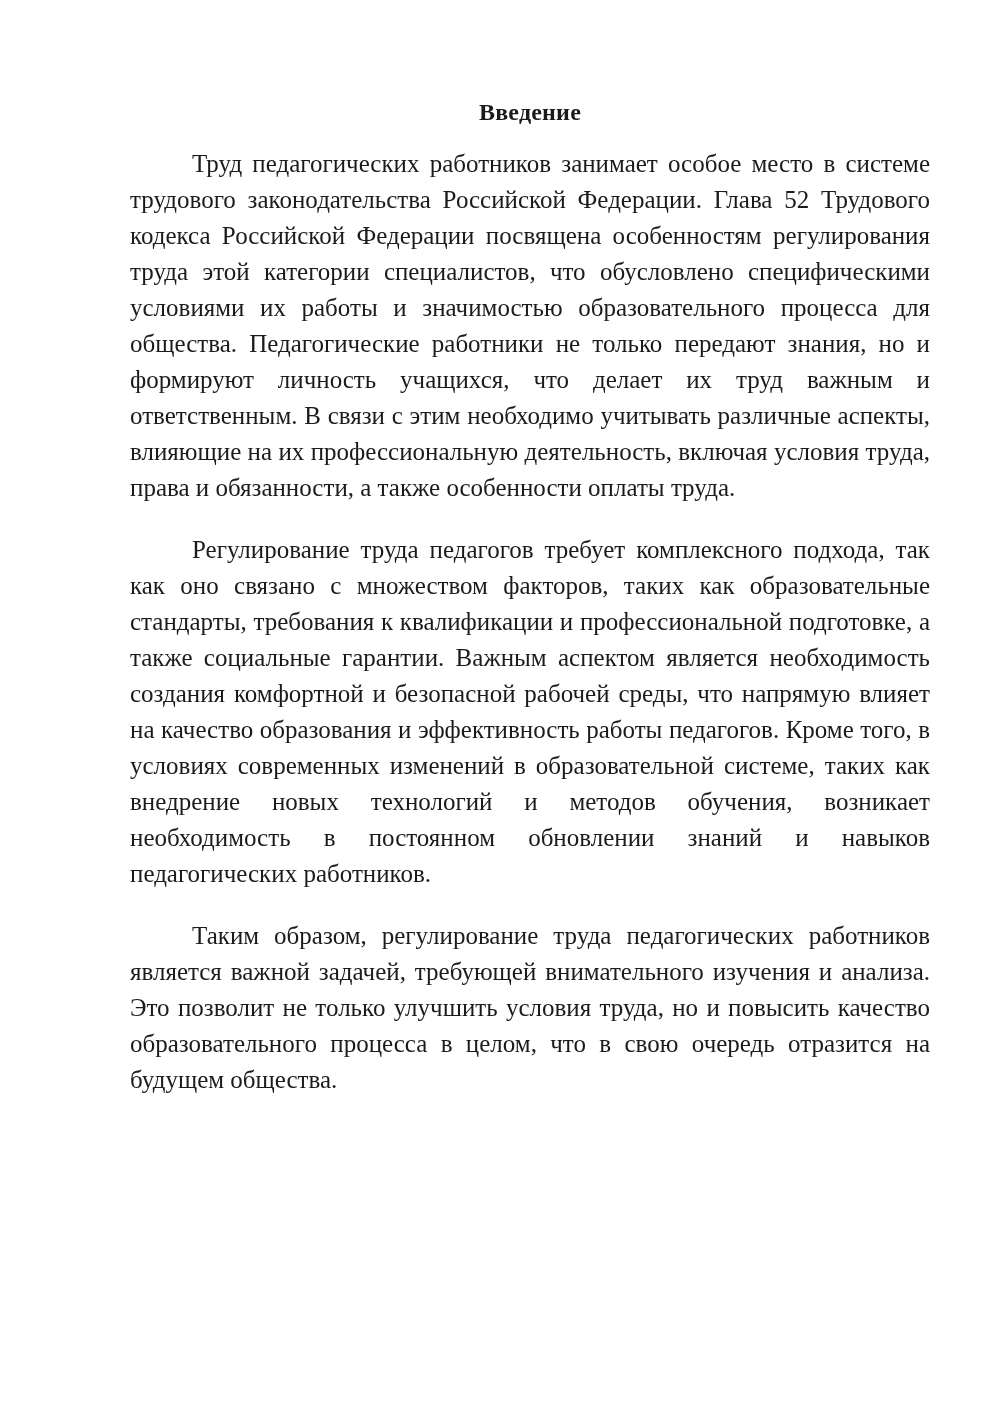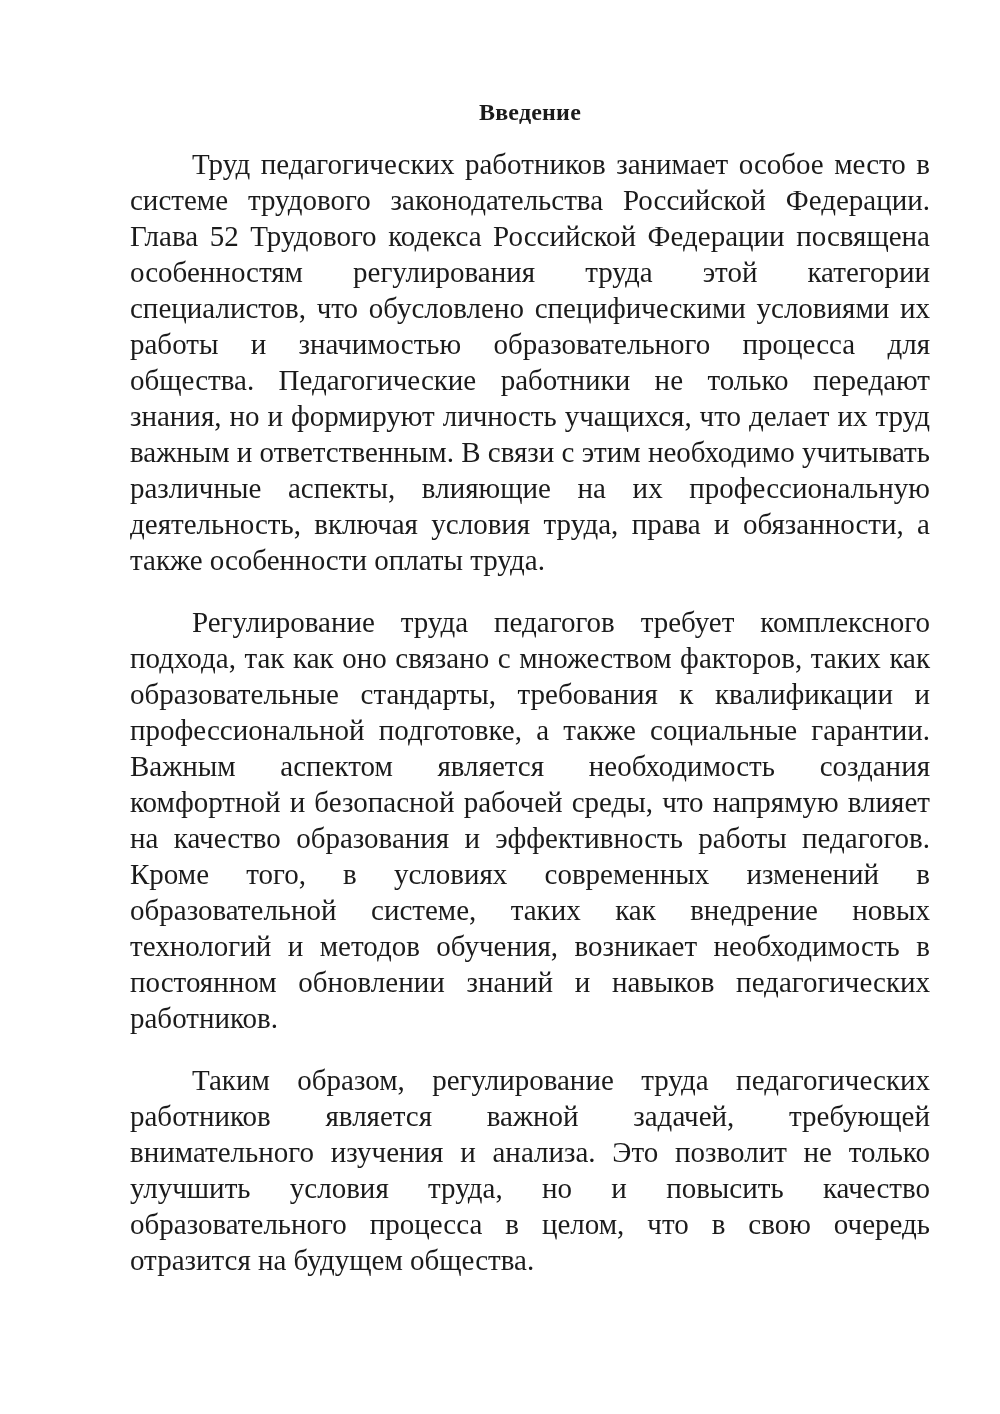--- a/index.html
+++ b/index.html
@@ -26,21 +26,21 @@
   }
   .doc-heading {
     font-size: 24px;
     font-weight: bold;
     line-height: 36px;
     text-align: center;
     margin: 0 0 16px 0;
     letter-spacing: 0.2px;
   }
   .doc-paragraph {
-    font-size: 29px;
+    font-size: 25px;
     line-height: 36px;
     text-align: justify;
     text-indent: 62px;
     margin: 0 0 26px 0;
   }
   .page-number {
     position: absolute;
     top: 1326px;
     left: 130px;
     width: 800px;

